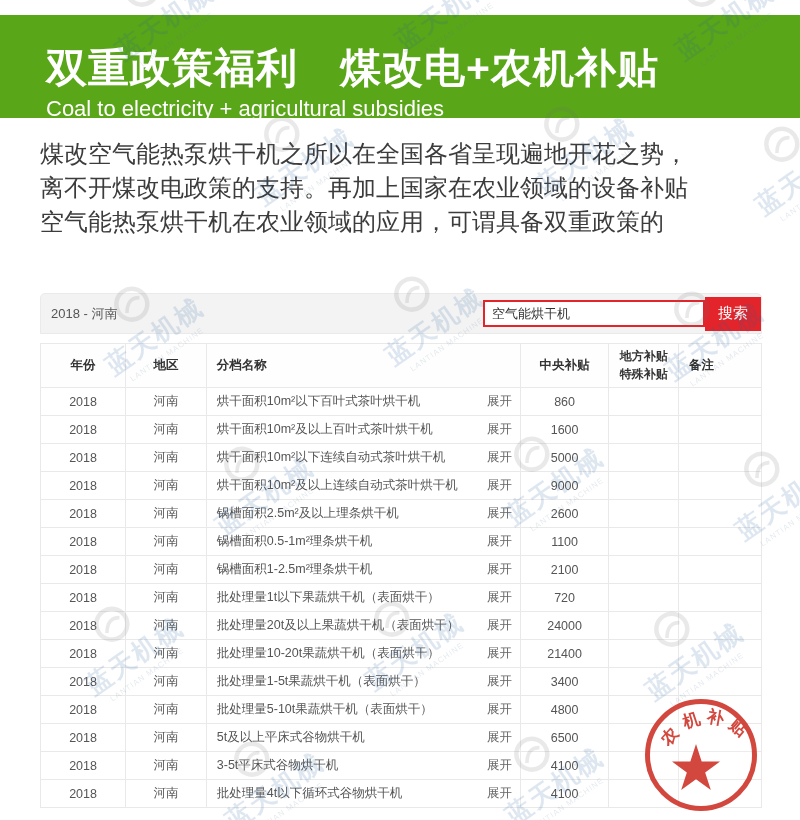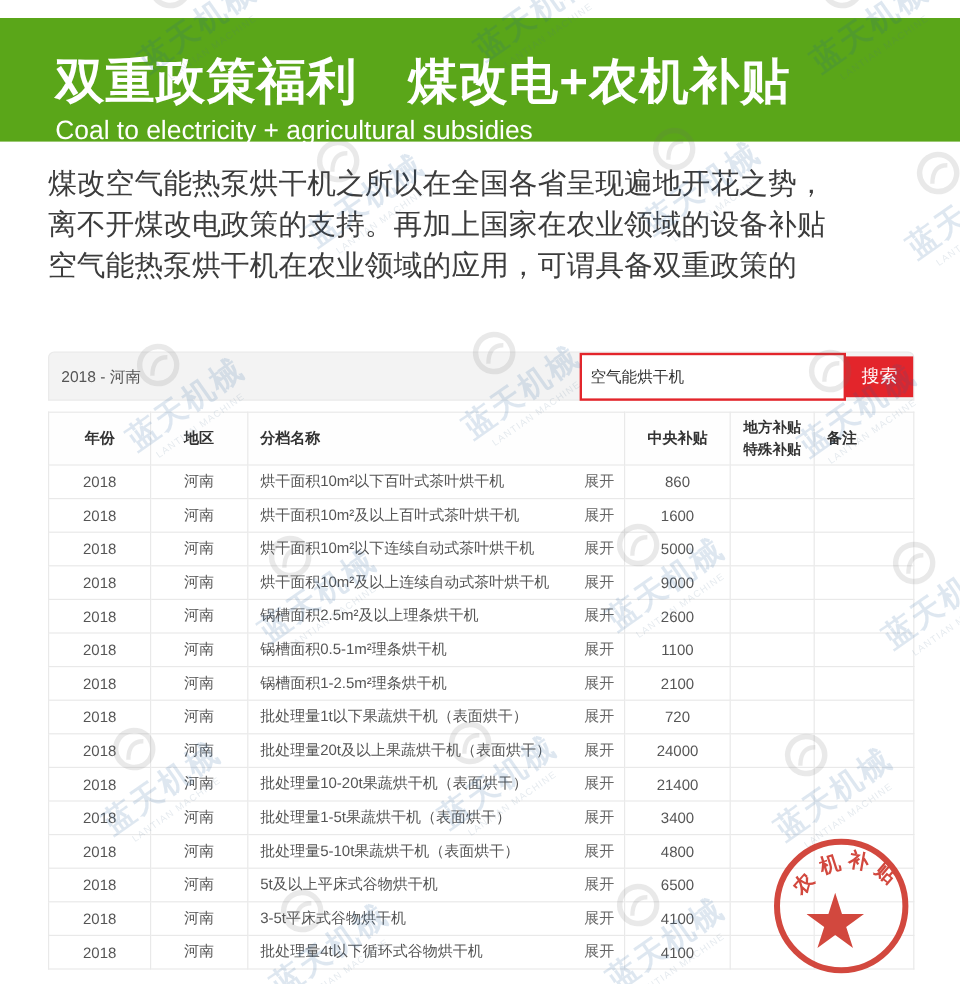--- a/index.html
+++ b/index.html
@@ -16,21 +16,21 @@
   
   .intro { position:absolute; left:40px; top:137px; width:726px;
     font-size:24px; line-height:34px; color:#3c3c3c; }
 
   
   .panel { position:absolute; left:40px; top:293px; width:722px; }
   .topbar { height:41px; background:#f3f3f3; border:1px solid #eaeaea;
     border-radius:5px 5px 0 0; display:flex; align-items:center; padding:0 0 0 10px; position:relative; }
   .filter-label { font-size:13px; color:#555; }
   .searchbox { margin-left:auto; display:flex; align-items:center; height:41px; }
-  .search-input { width:222px; height:40px; border:2px solid #e3252b; font-size:13px;
+  .search-input { width:222px; height:27px; border:2px solid #e3252b; font-size:13px;
     padding:0 7px; color:#333; outline:none; border-radius:0;
     font-family:"Liberation Sans","DejaVu Sans",sans-serif; }
   .search-btn { width:56px; height:34px; background:#e3252b; color:#fff; border:none;
     font-size:15px; cursor:pointer; font-family:"Liberation Sans","DejaVu Sans",sans-serif; }
 
   
   table { margin-top:9px; width:722px; border-collapse:collapse; table-layout:fixed;
     background:#fff; }
   th,td { border:1px solid #e9e9e9; font-size:12.5px; color:#555; height:28px;
     padding:0; overflow:hidden; white-space:nowrap; }

